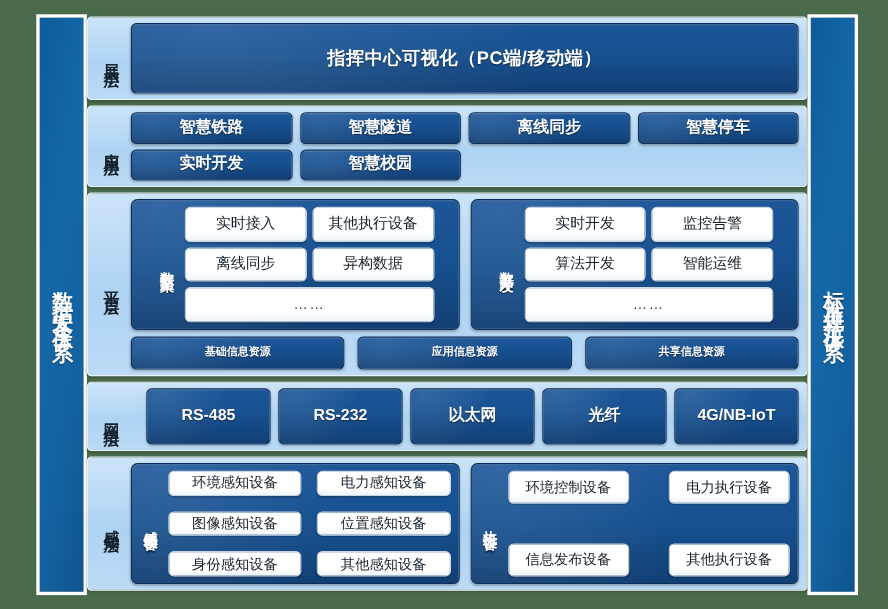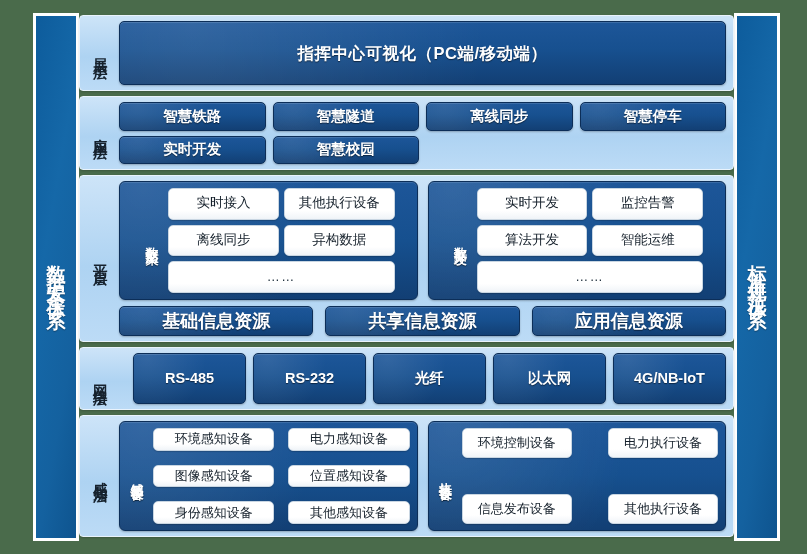--- a/index.html
+++ b/index.html
@@ -203,21 +203,21 @@
     letter-spacing: 1.5px;
     color: #20303d;
   }
 
   .platform-bottom {
     flex: 0 0 30px;
     display: grid;
     grid-template-columns: repeat(3, 1fr);
     gap: 12px;
   }
-  .platform-bottom .chip { font-size: 18px; }
+  .platform-bottom .chip { font-size: 10px; }
 
   
   .net-grid {
     flex: 1 1 auto;
     display: grid;
     grid-template-columns: repeat(5, 1fr);
     gap: 7px;
   }
   .net-grid .chip { font-size: 14.5px; }
 
@@ -334,37 +334,37 @@
               <div class="pill">算法开发</div>
               <div class="pill">智能运维</div>
               <div class="pill wide dots">……</div>
             </div>
           </div>
 
         </div>
 
         <div class="platform-bottom">
           <div class="chip">基础信息资源</div>
+          <div class="chip">应用信息资源</div>
           <div class="chip">共享信息资源</div>
-          <div class="chip">应用信息资源</div>
         </div>
 
       </div>
     </div>
 
     <div class="layer network">
       <div class="layer-label">
         <span>网络层</span>
       </div>
       <div class="layer-body">
         <div class="net-grid">
           <div class="chip">RS-485</div>
           <div class="chip">RS-232</div>
+          <div class="chip">以太网</div>
           <div class="chip">光纤</div>
-          <div class="chip">以太网</div>
           <div class="chip">4G/NB-IoT</div>
         </div>
       </div>
     </div>
 
     <div class="layer sense">
       <div class="layer-label">
         <span>感知层</span>
       </div>
       <div class="layer-body sense-body">

